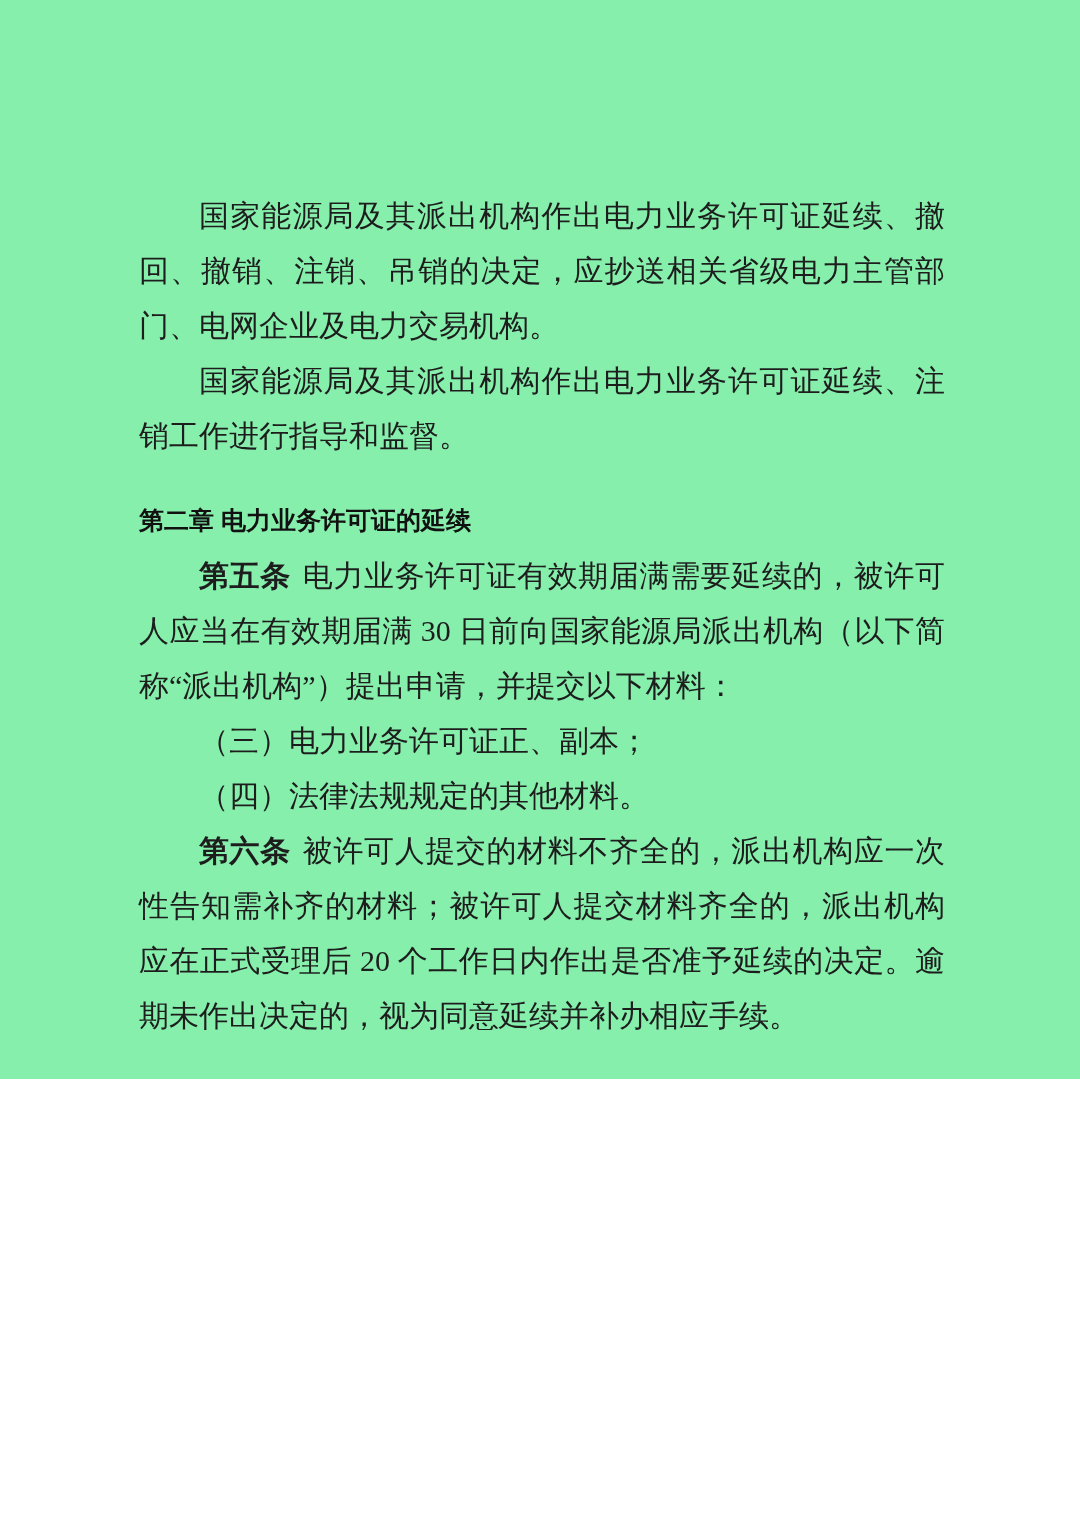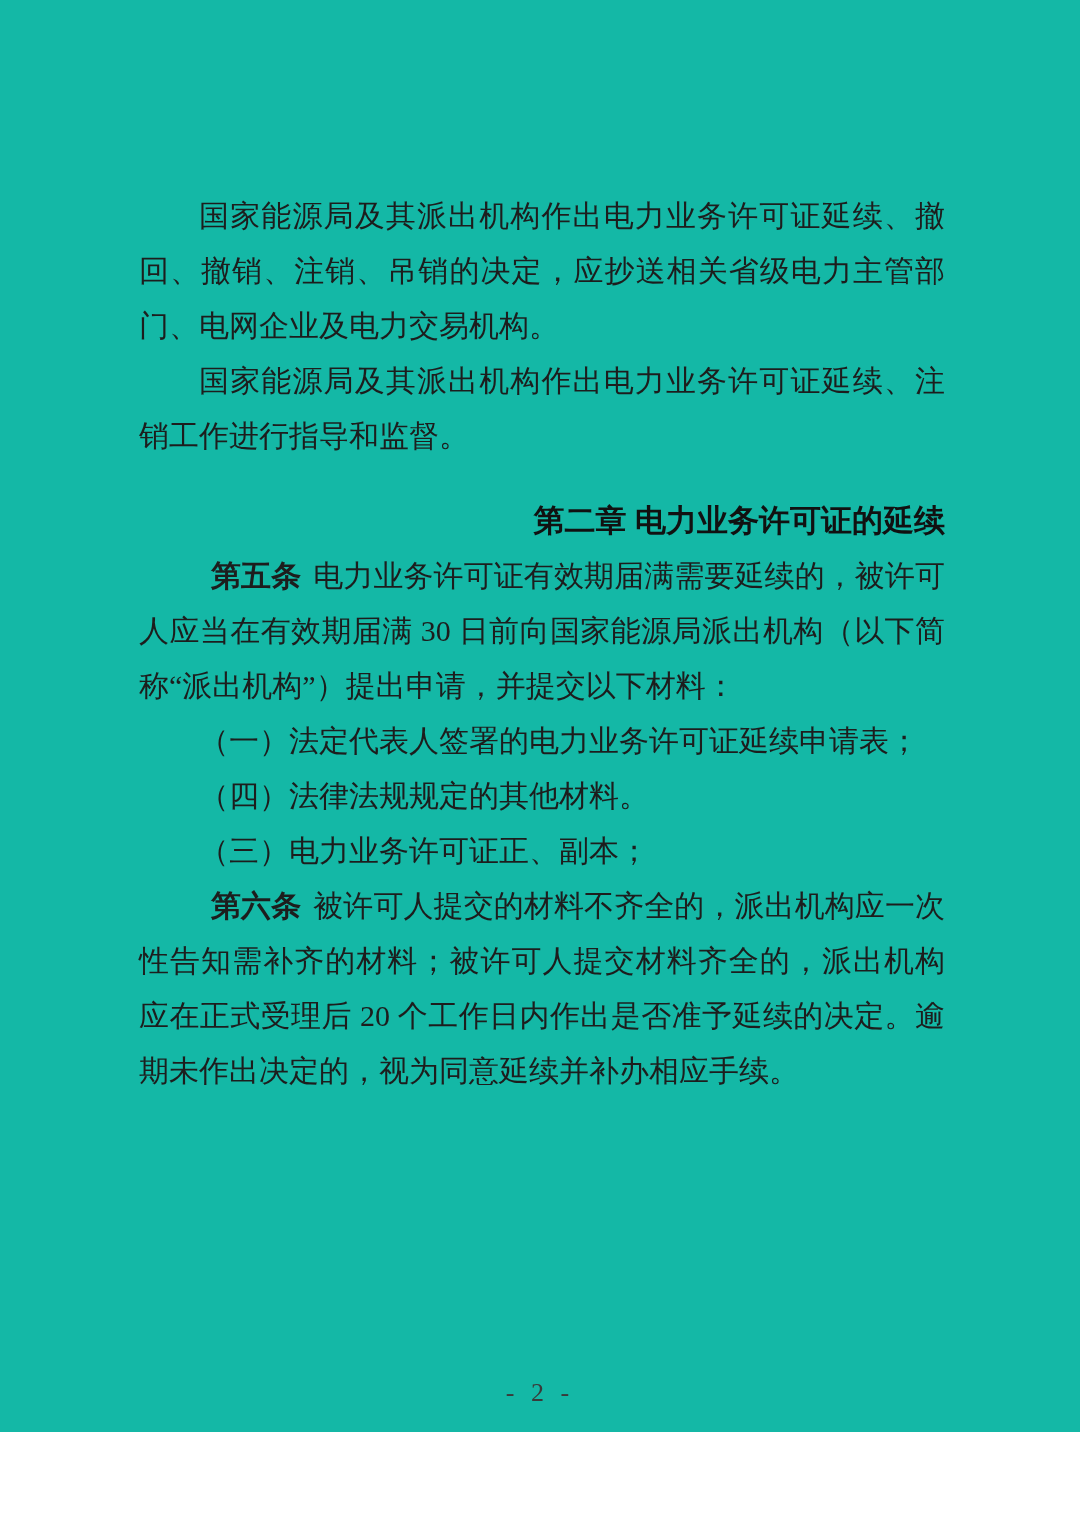--- a/index.html
+++ b/index.html
@@ -3,22 +3,22 @@
 <meta charset="utf-8">
 <style>
   html, body {
     margin: 0;
     padding: 0;
     background: #ffffff;
   }
   .page {
     position: relative;
     width: 1080px;
-    height: 1432px;
-    background: #14b8a6;
+    height: 1079px;
+    background: #86efac;
     overflow: hidden;
     font-family: "Liberation Serif", "DejaVu Serif", serif;
     color: #1d1d1d;
   }
   .content {
     position: absolute;
     left: 139px;
     top: 188px;
     width: 806px;
     font-size: 30px;
@@ -27,29 +27,28 @@
   }
   .content p {
     margin: 0;
     padding: 0;
     text-indent: 2em;
   }
   .lead {
     font-weight: bold;
     font-family: "Liberation Sans", "DejaVu Sans", sans-serif;
     margin-right: 0.4em;
-    margin-left: 12px;
   }
   .lead:empty { display: none; }
   .chapter-heading {
     margin: 30px 0 0 0;
     padding: 0;
     text-indent: 0;
-    text-align: right;
-    font-size: 31px;
+    text-align: left;
+    font-size: 25px;
     line-height: 55px;
     font-weight: bold;
     font-family: "Liberation Sans", "DejaVu Sans", sans-serif;
     color: #111111;
   }
   .page-footer {
     position: absolute;
     left: 0;
     right: 0;
     top: 1378px;
@@ -67,26 +66,25 @@
   <div class="content">
 
     <p><span>国家能源局及其派出机构作出电力业务许可证延续、撤回、撤销、注销、吊销的决定，应抄送相关省级电力主管部门、电网企业及电力交易机构。</span></p>
 
     <p><span>国家能源局及其派出机构作出电力业务许可证延续、注销工作进行指导和监督。</span></p>
 
     <h2 class="chapter-heading">第二章 电力业务许可证的延续</h2>
 
     <p><span class="lead">第五条</span><span>电力业务许可证有效期届满需要延续的，被许可人应当在有效期届满 30 日前向国家能源局派出机构（以下简称“派出机构”）提出申请，并提交以下材料：</span></p>
 
-    <p><span>（一）法定代表人签署的电力业务许可证延续申请表；</span></p>
 
 
+    <p><span>（三）电力业务许可证正、副本；</span></p>
+
     <p><span>（四）法律法规规定的其他材料。</span></p>
-
-    <p><span>（三）电力业务许可证正、副本；</span></p>
 
     <p><span class="lead">第六条</span><span>被许可人提交的材料不齐全的，派出机构应一次性告知需补齐的材料；被许可人提交材料齐全的，派出机构应在正式受理后 20 个工作日内作出是否准予延续的决定。逾期未作出决定的，视为同意延续并补办相应手续。</span></p>
 
 
   </div>
 
   <div class="page-footer">- 2 -</div>
 </div>
 
 </body></html>

